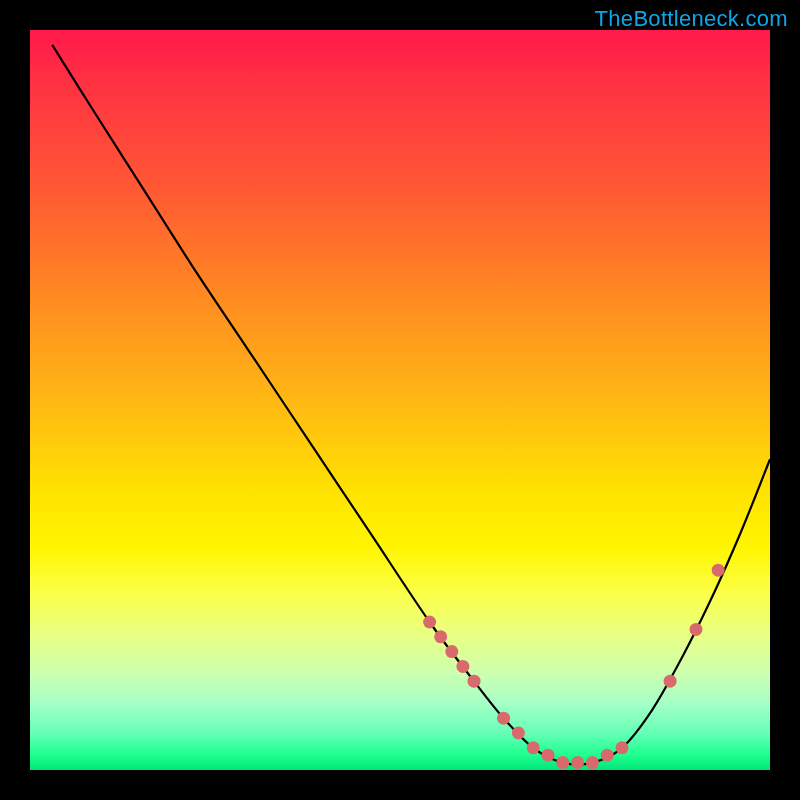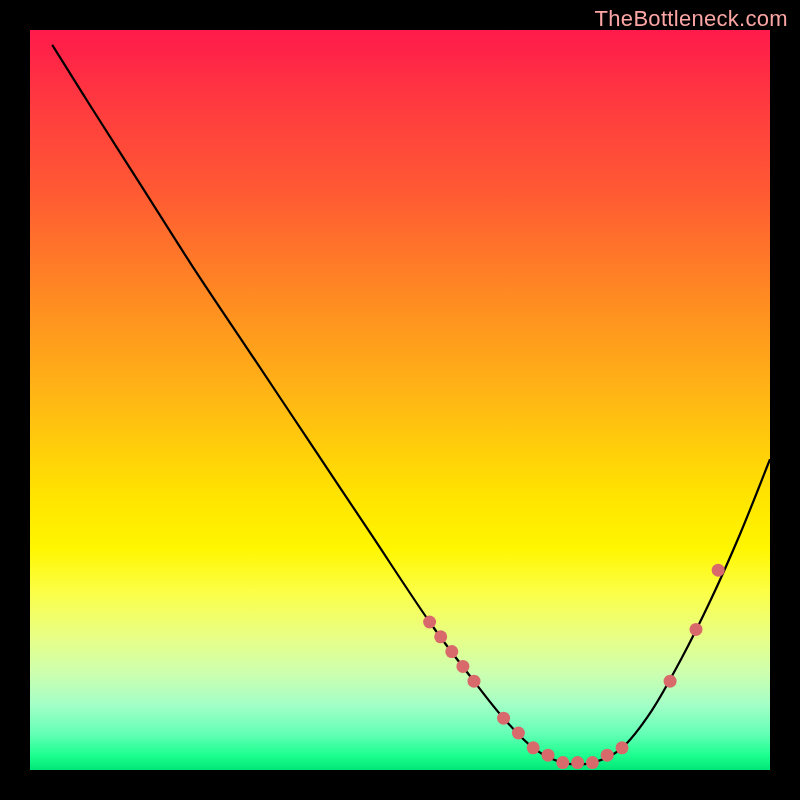--- a/index.html
+++ b/index.html
@@ -37,21 +37,21 @@
       #a5ffc6 91%,
       #66ffb7 95%,
       #1dff8f 98%,
       #00e676 100%
     );
   }
   .watermark {
     position: absolute;
     top: 6px;
     right: 12px;
-    color: #fca5a5;
+    color: #0ea5e9;
     font-size: 22px;
     font-weight: 500;
     letter-spacing: 0.3px;
     user-select: none;
   }
   svg.overlay {
     position: absolute;
     left: 0;
     top: 0;
     width: 740px;

